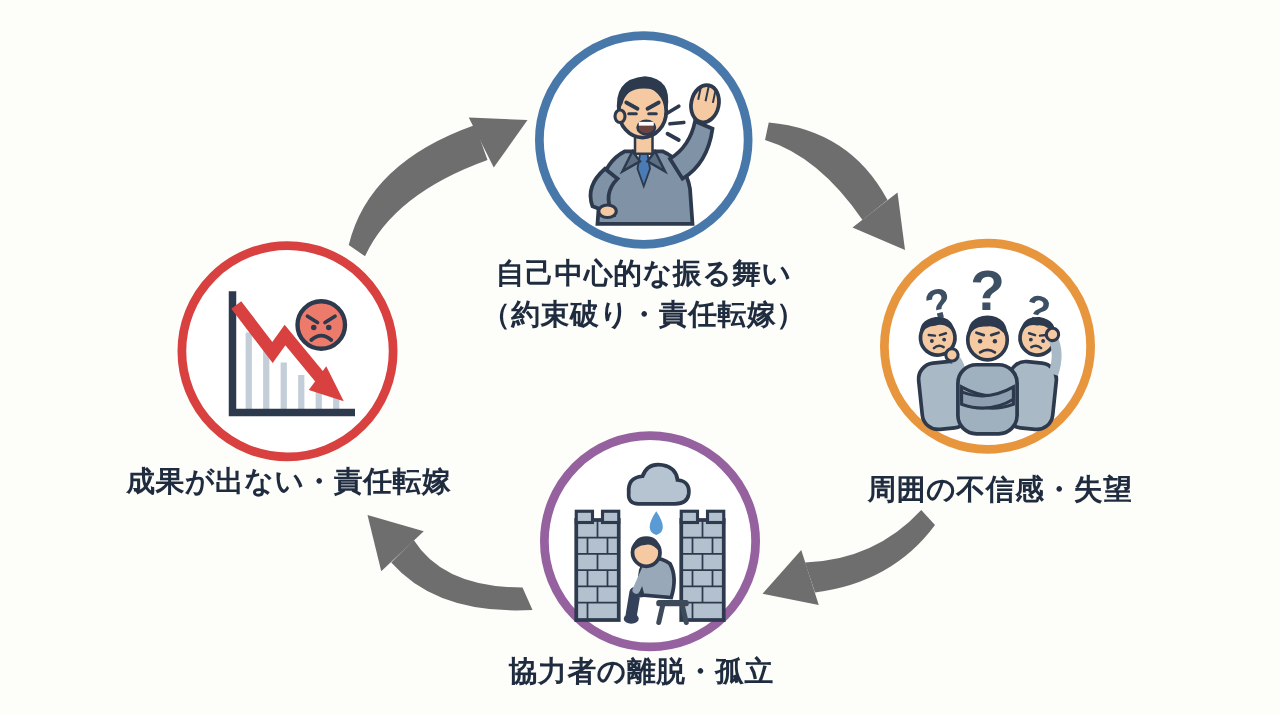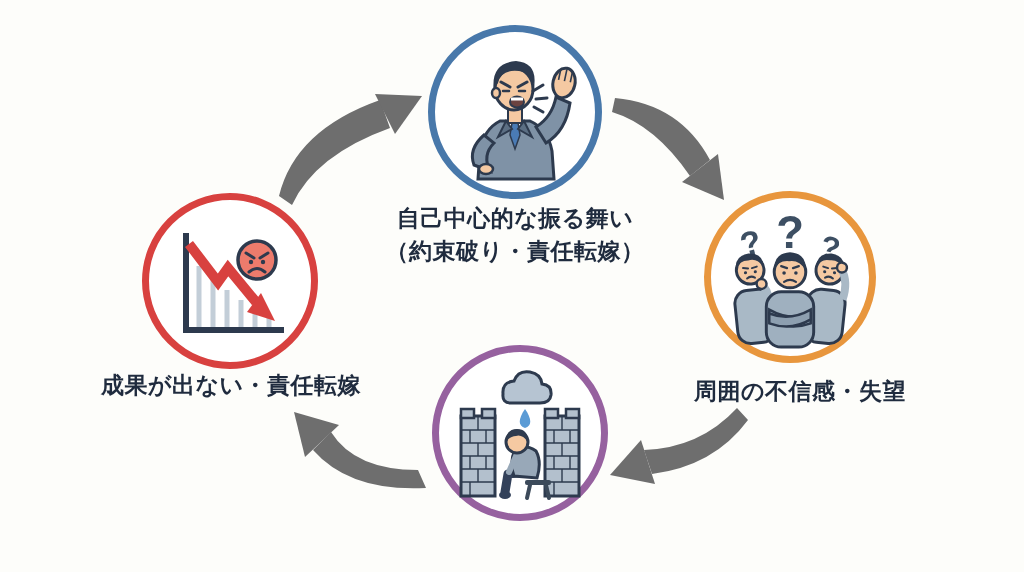--- a/index.html
+++ b/index.html
@@ -193,15 +193,16 @@
         <circle cx="108" cy="56" r="2.2" fill="#2d3a4e"></circle>
       <path d="M 94 66 Q 102 59 110 66" stroke="#2d3a4e" stroke-width="3" fill="none" stroke-linecap="round"></path>
     </svg>
   </div>
 
   <div class="node-label label-right">周囲の不信感・失望</div>
   <div class="node-label label-top">
     <div>自己中心的な振る舞い</div>
     <div>（約束破り・責任転嫁）</div>
   </div>
+  <div class="node-label label-bottom">協力者の離脱・孤立</div>
   <div class="node-label label-left">成果が出ない・責任転嫁</div>
 
 </div>
 
 </body></html>

